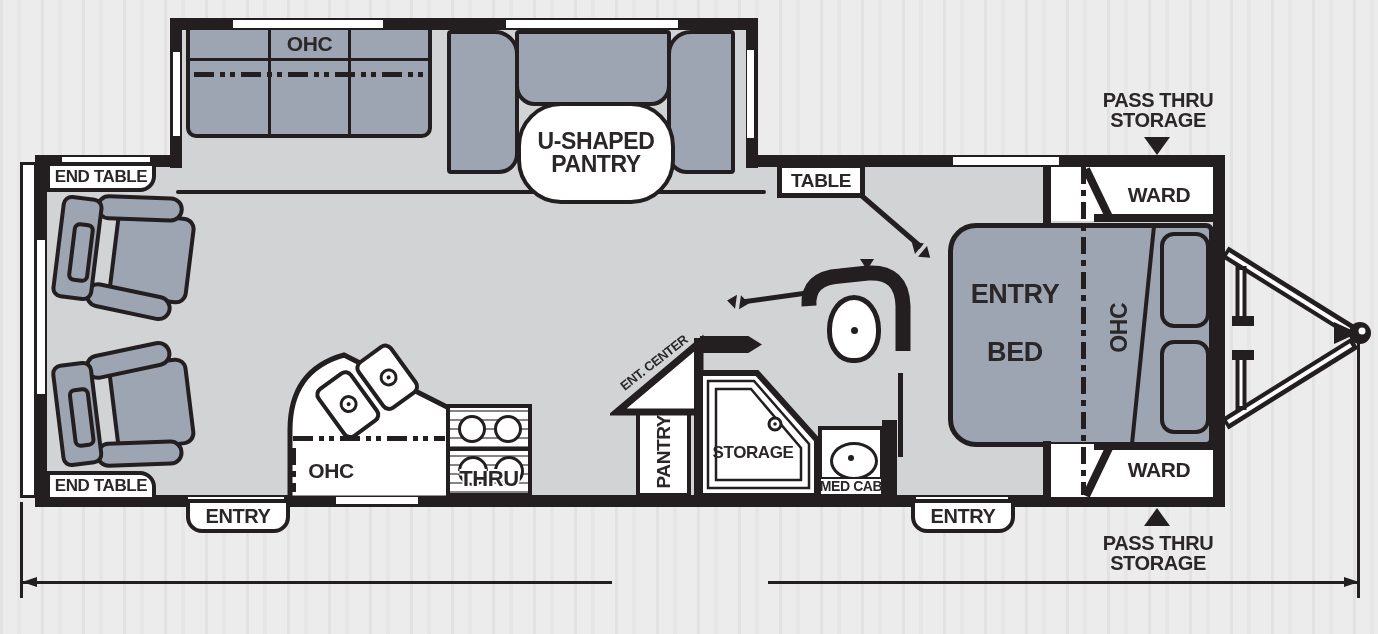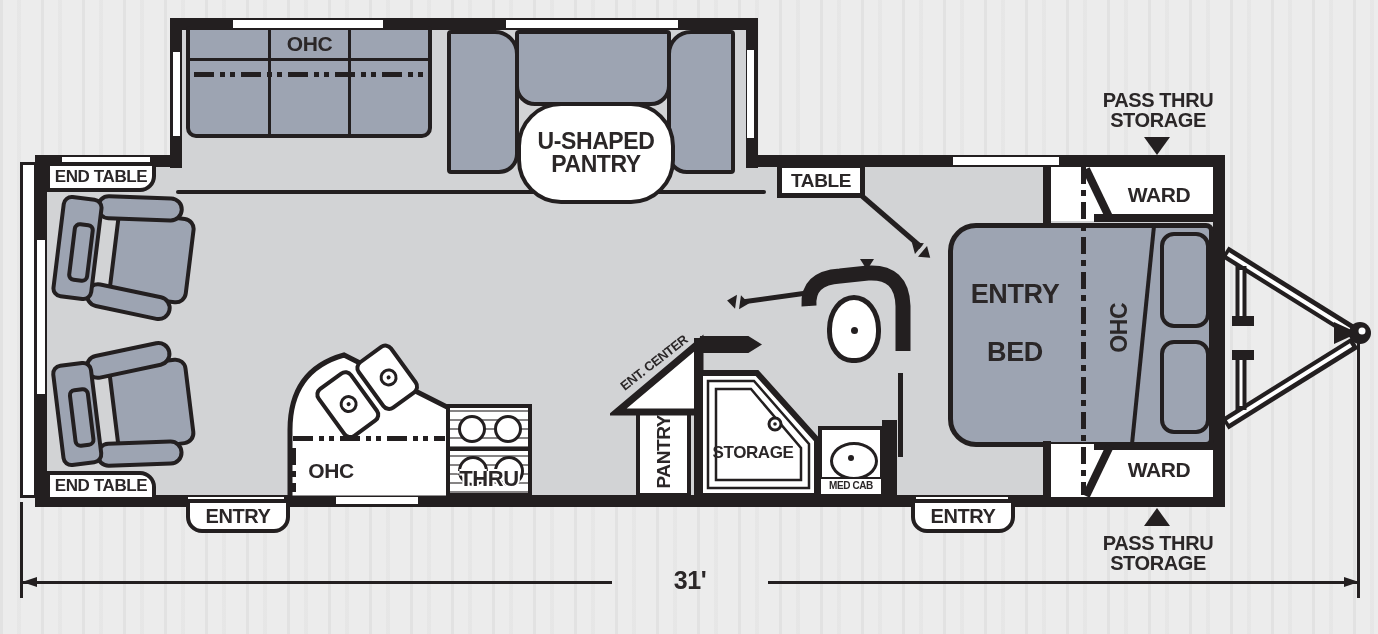--- a/index.html
+++ b/index.html
@@ -42,21 +42,20 @@
     <circle cx="172" cy="95" r="11" fill="#231f20"></circle>
     <circle cx="174" cy="93" r="3.5" fill="#ffffff"></circle>
   </svg>
 
   <div class="abs wall" style="left:20px;top:502px;width:3px;height:96px;z-index:1;"></div>
   <div class="abs wall" style="left:1357px;top:342px;width:3px;height:256px;z-index:1;"></div>
   <div class="abs wall" style="left:21px;top:581px;width:591px;height:3px;z-index:1;"></div>
   <div class="abs wall" style="left:768px;top:581px;width:592px;height:3px;z-index:1;"></div>
   <div class="abs" style="left:22px;top:577px;width:0;height:0;border-top:5px solid transparent;border-bottom:5px solid transparent;border-right:15px solid #231f20;z-index:1;"></div>
   <div class="abs" style="left:1344px;top:577px;width:0;height:0;border-top:5px solid transparent;border-bottom:5px solid transparent;border-left:15px solid #231f20;z-index:1;"></div>
-  <div class="abs lbl" style="left:600px;top:568px;width:180px;font-size:25px;z-index:2;">31'</div>
 
 
   <div class="abs" style="left:20px;top:162px;width:17px;height:336px;background:#ffffff;border:3px solid #231f20;box-sizing:border-box;z-index:1;"></div>
 
   <div class="abs" style="left:35px;top:155px;width:1190px;height:352px;border:12px solid #231f20;background:#d2d3d5;box-sizing:border-box;z-index:2;"></div>
 
   <div class="abs" style="left:170px;top:18px;width:588px;height:150px;border:12px solid #231f20;border-bottom:none;background:#d2d3d5;box-sizing:border-box;z-index:3;"></div>
   <div class="abs wall" style="left:176px;top:190px;width:590px;height:4px;border-radius:3px;z-index:3;"></div>
 
   <div class="abs furn" style="left:186px;top:26px;width:246px;height:112px;border-radius:4px 4px 10px 10px;z-index:4;">
@@ -138,21 +137,21 @@
     <circle cx="80" cy="56" r="6" fill="#ffffff" stroke="#231f20" stroke-width="3"></circle>
     <circle cx="80" cy="56" r="1.8" fill="#231f20"></circle>
   </svg>
   <div class="abs lbl" style="left:700px;top:444px;width:106px;font-size:17px;z-index:6;">STORAGE</div>
 
   <div class="abs whitebox" style="left:818px;top:426px;width:66px;height:71px;z-index:4;">
     <div class="abs" style="left:8px;top:12px;width:42px;height:32px;border:3px solid #231f20;border-radius:50%;background:#fff;"></div>
     <div class="abs wall" style="left:26px;top:25px;width:6px;height:6px;border-radius:50%;"></div>
   </div>
   <div class="abs ctr" style="left:819px;top:477px;width:64px;height:19px;background:#fff;border:2px solid #231f20;box-sizing:border-box;z-index:6;">
-    <span class="lbl" style="font-size:10px;white-space:nowrap;">MED CAB</span>
+    <span class="lbl" style="font-size:14px;white-space:nowrap;">MED CAB</span>
   </div>
   <div class="abs wall" style="left:882px;top:420px;width:15px;height:77px;z-index:4;"></div>
   <div class="abs wall" style="left:898px;top:373px;width:5px;height:84px;z-index:4;"></div>
 
   <svg class="abs" style="left:796px;top:258px;z-index:4;" width="120" height="110" viewBox="0 0 120 110">
     <path d="M 13 48 Q 11 20 44 18 L 72 15 Q 106 13 107 48 L 107 93" fill="none" stroke="#231f20" stroke-width="15"></path>
     <polygon points="64,1 78,1 71,12" fill="#231f20"></polygon>
   </svg>
   <div class="abs" style="left:827px;top:295px;width:54px;height:68px;background:#fff;border:5px solid #231f20;border-radius:50% 50% 46% 46%;box-sizing:border-box;z-index:5;">
     <div class="abs wall" style="left:19px;top:27px;width:7px;height:7px;border-radius:50%;"></div>

